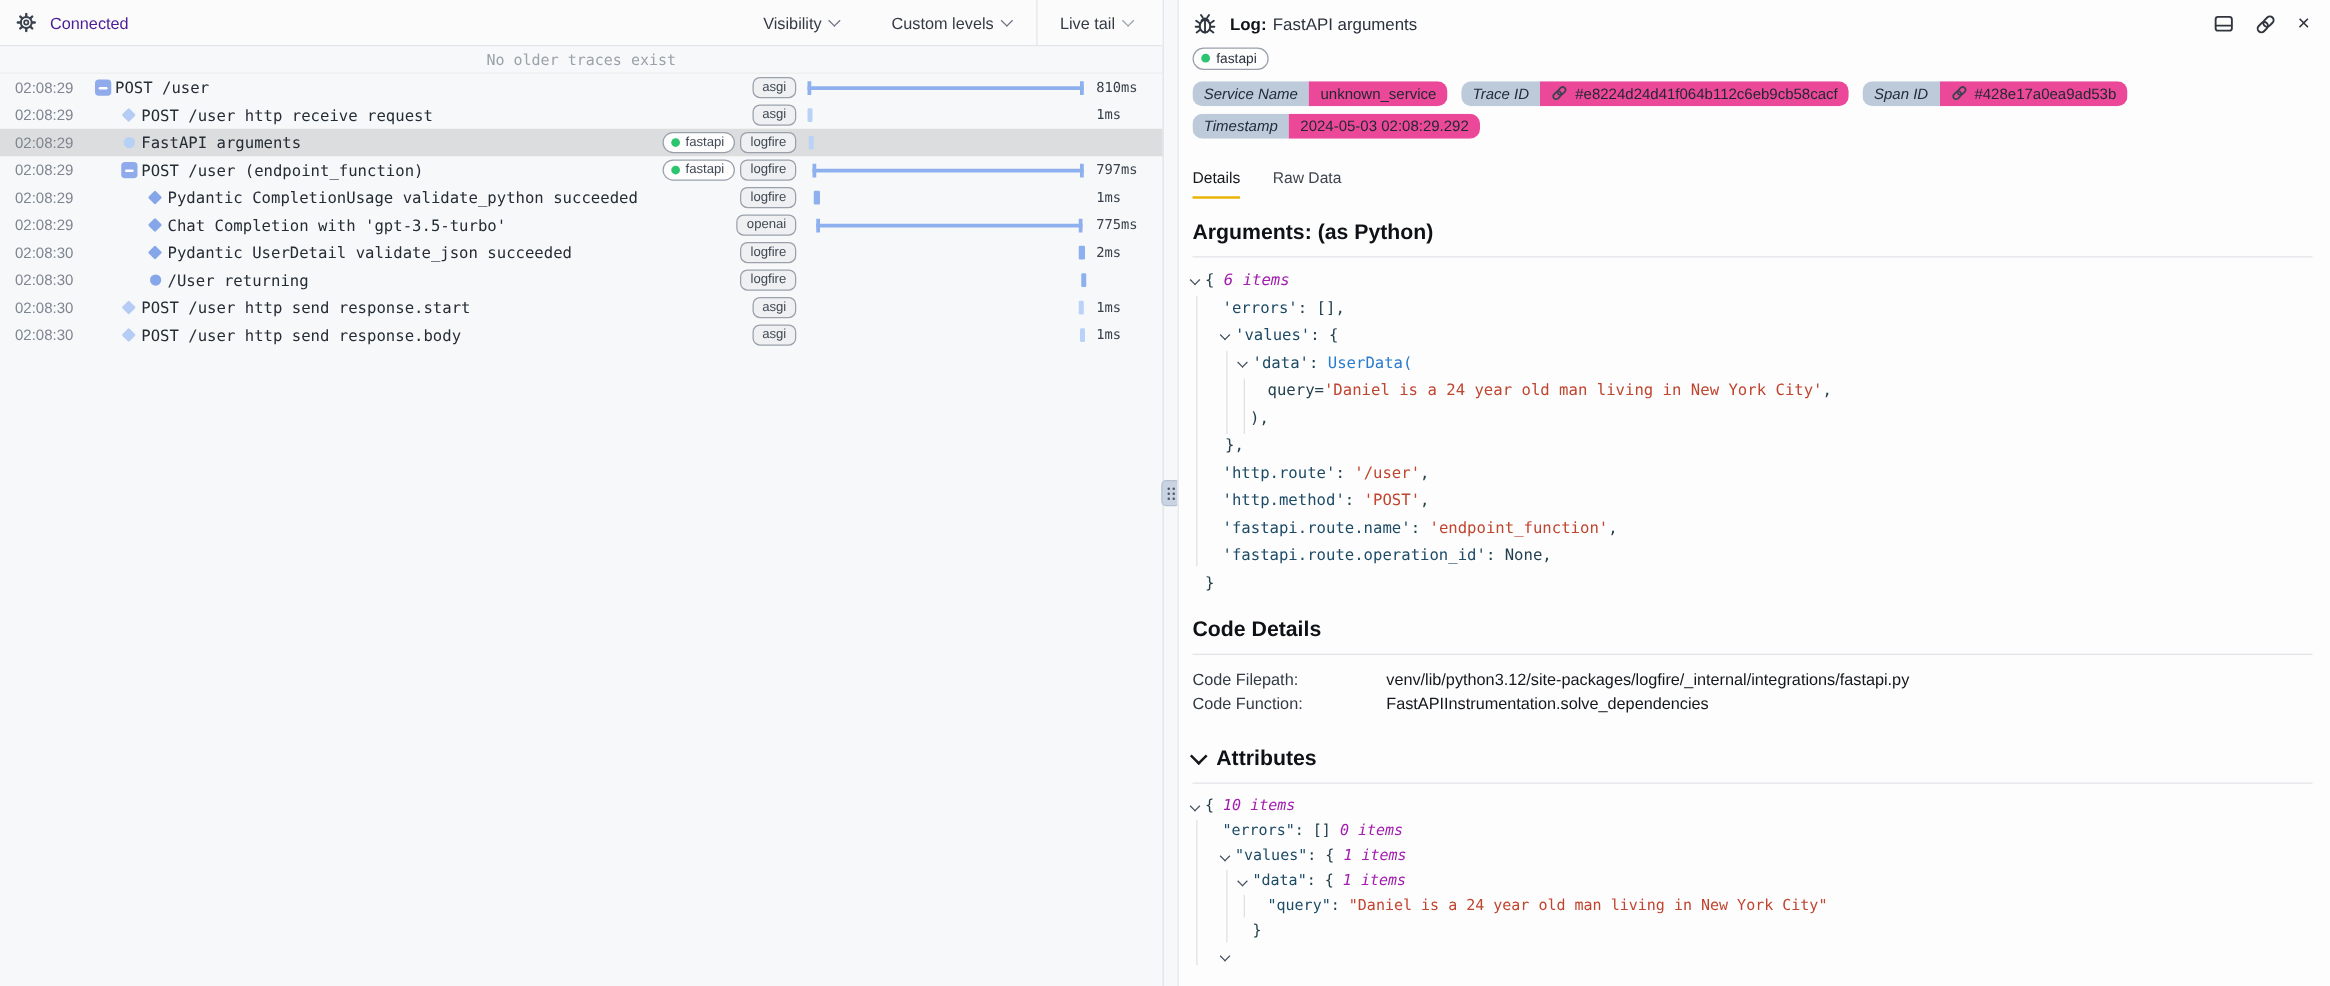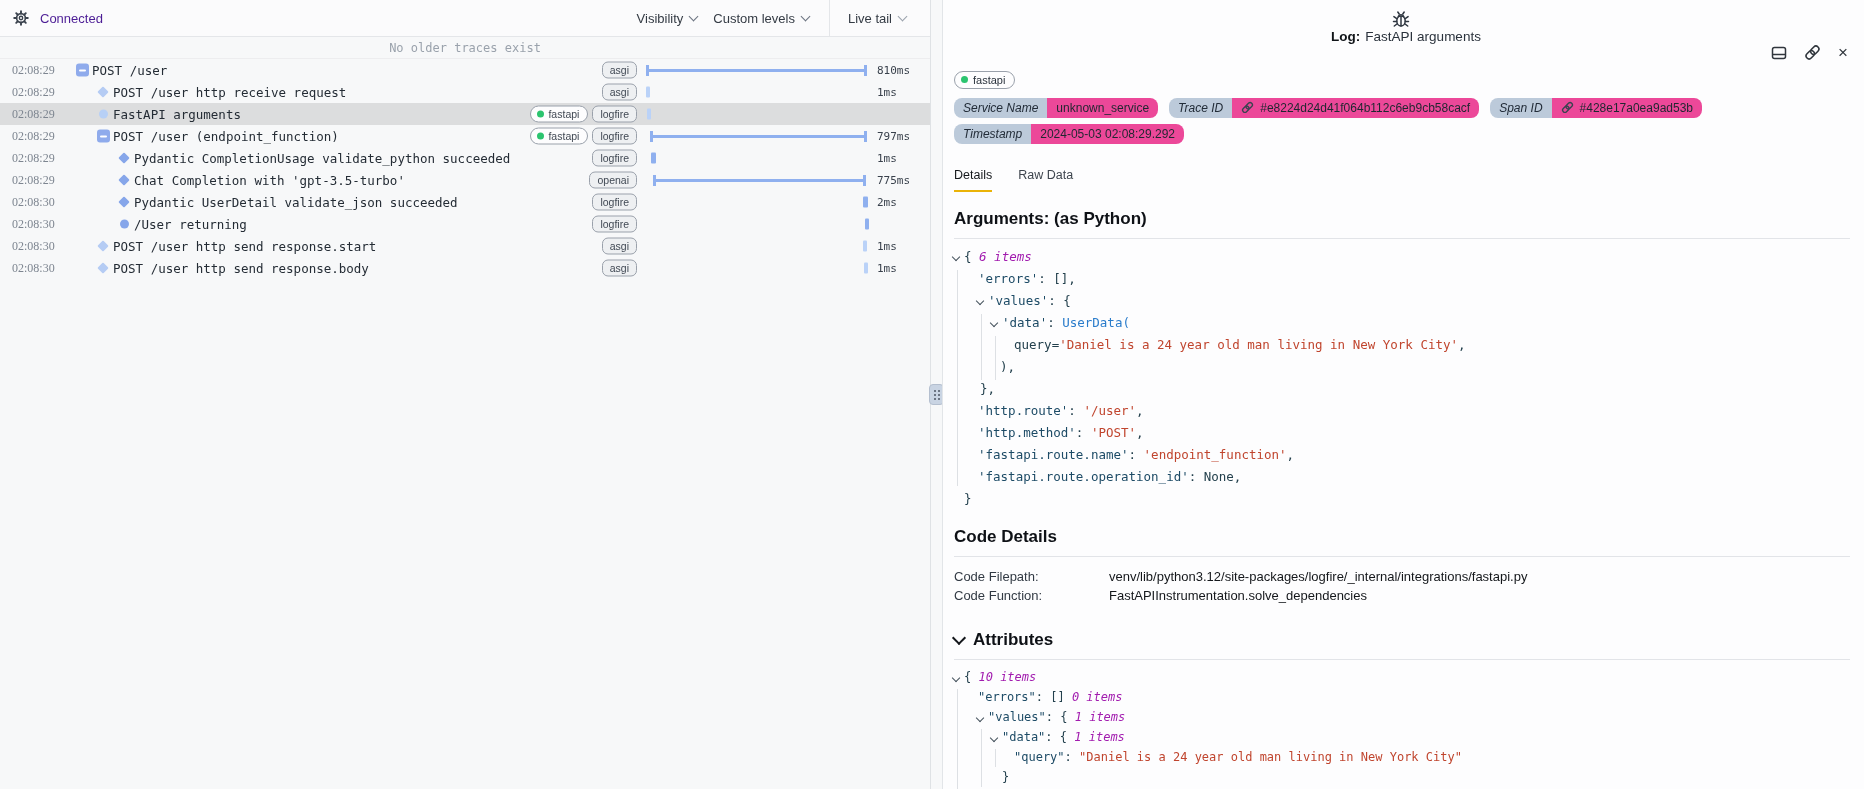--- a/index.html
+++ b/index.html
@@ -7,33 +7,33 @@
     width:1864px;height:789px;overflow:hidden;position:relative;
     background:#f7f8f9;font-family:"Liberation Sans",sans-serif;
     -webkit-font-smoothing:antialiased;
   }
   
   .left-panel{position:absolute;left:0;top:0;width:930px;height:789px;background:#f7f8f9;border-right:1px solid #dfe2e5;}
   .lp-header{height:37px;box-sizing:border-box;display:flex;align-items:center;padding-left:13px;border-bottom:1px solid #e4e6e9;background:#fbfbfc;}
   .gear-btn{display:flex;align-items:center;cursor:pointer;}
   .status-text{margin-left:11px;font-size:13px;color:#4c1d95;}
   .lp-header .spacer{flex:1;}
-  .menus{display:flex;align-items:center;gap:16px;margin-right:20px;}
+  .menus{display:flex;align-items:center;gap:42px;margin-right:20px;}
   .menu{font-size:13px;color:#343b44;display:inline-flex;align-items:center;cursor:pointer;}
   .mchev{display:inline-block;width:6px;height:6px;border-right:1.4px solid #6b7380;border-bottom:1.4px solid #6b7380;transform:rotate(45deg);margin-left:7px;margin-bottom:3px;}
   .live-tail{height:100%;border-left:1px solid #e4e6e9;display:flex;align-items:center;padding:0 24px 0 18px;}
   .live-tail span.lt-label{font-size:13px;color:#343b44;}
   .live-tail .mchev{border-color:#9aa2ac;}
   .banner{height:21px;display:flex;align-items:center;justify-content:center;
     font-family:"DejaVu Sans Mono",monospace;font-size:12px;color:#9aa2ac;border-bottom:1px solid #ededef;}
   .trace-list{position:relative;}
   .trace-row{position:relative;height:22px;cursor:pointer;}
   .trace-row.selected{background:#dcddde;}
   .trace-row .t{position:absolute;left:12px;top:50%;transform:translateY(-50%);
-    font-family:Liberation Serif, serif;font-size:12px;color:#7d8590;}
+    font-family:Liberation Sans, sans-serif;font-size:12px;color:#7d8590;}
   .trace-row .ic{position:absolute;top:50%;transform:translateY(-50%);}
   .trace-row .nm{position:absolute;top:50%;transform:translateY(-50%);white-space:nowrap;
     font-family:"DejaVu Sans Mono",monospace;font-size:12.5px;color:#242c35;}
   .ic-minus{display:block;width:13px;height:13px;background:#8fabec;border-radius:3px;position:relative;}
   .ic-minus span{position:absolute;left:3px;top:5.5px;width:7px;height:2px;background:#fff;border-radius:1px;}
   .ic-diamond{display:block;width:8px;height:8px;background:#86a6ea;transform:rotate(45deg);border-radius:1px;margin-left:2px;}
   .ic-diamond.light{background:#b5ccf4;}
   .ic-circle{display:block;width:9px;height:9px;background:#86a6ea;border-radius:50%;margin-left:2px;}
   .ic-circle.light{background:#b7d0f6;}
   .badges{position:absolute;right:293px;top:50%;transform:translateY(-50%);display:flex;gap:4px;align-items:center;}
@@ -51,21 +51,21 @@
   .dur{position:absolute;left:877px;top:50%;transform:translateY(-50%);
     font-family:"DejaVu Sans Mono",monospace;font-size:11px;color:#39414c;}
   
   .divider{position:absolute;left:930px;top:0;width:12px;height:789px;}
   .grab-handle{position:absolute;left:-1px;top:384px;width:15px;height:21px;background:#c9d4e3;border:1px solid #b4bfcf;border-radius:4px;box-sizing:border-box;cursor:col-resize;}
   .grab-handle::before,.grab-handle::after{content:"";position:absolute;top:5px;width:2px;height:2px;border-radius:50%;background:#4d5664;box-shadow:0 4px 0 #4d5664,0 8px 0 #4d5664;}
   .grab-handle::before{left:4px;}
   .grab-handle::after{left:8px;}
   
   .right-panel{position:absolute;left:942px;top:0;width:922px;height:789px;background:#fdfdfe;border-left:1px solid #e2e5e8;box-sizing:border-box;overflow:hidden;}
-  .rp-head{display:flex;align-items:center;padding:9px 16px 0 11px;flex-direction:column;}
+  .rp-head{display:flex;align-items:center;padding:9px 16px 0 11px;}
   .rp-title{margin-left:10px;font-size:13.5px;color:#2a323c;}
   .rp-title b{color:#101418;margin-right:5px;}
   .rp-icons{margin-left:auto;display:flex;align-items:center;gap:17px;}
   .rp-icons .icbtn{display:flex;align-items:center;cursor:pointer;color:#30363d;}
   .close-x{font-size:17px;line-height:16px;color:#30363d;}
   .tag-wrap{padding:8px 0 0 11px;}
   .tag-pill{display:inline-flex;align-items:center;gap:5px;font-size:11px;color:#2a323c;background:#fdfdfe;border:1px solid #9aa1ab;border-radius:999px;padding:2px 9px 2px 6px;}
   .meta{padding:9px 0 0 11px;}
   .meta-row{display:flex;gap:11px;margin-bottom:6px;}
   .pill{display:inline-flex;font-size:12px;border-radius:8px;overflow:hidden;white-space:nowrap;}

